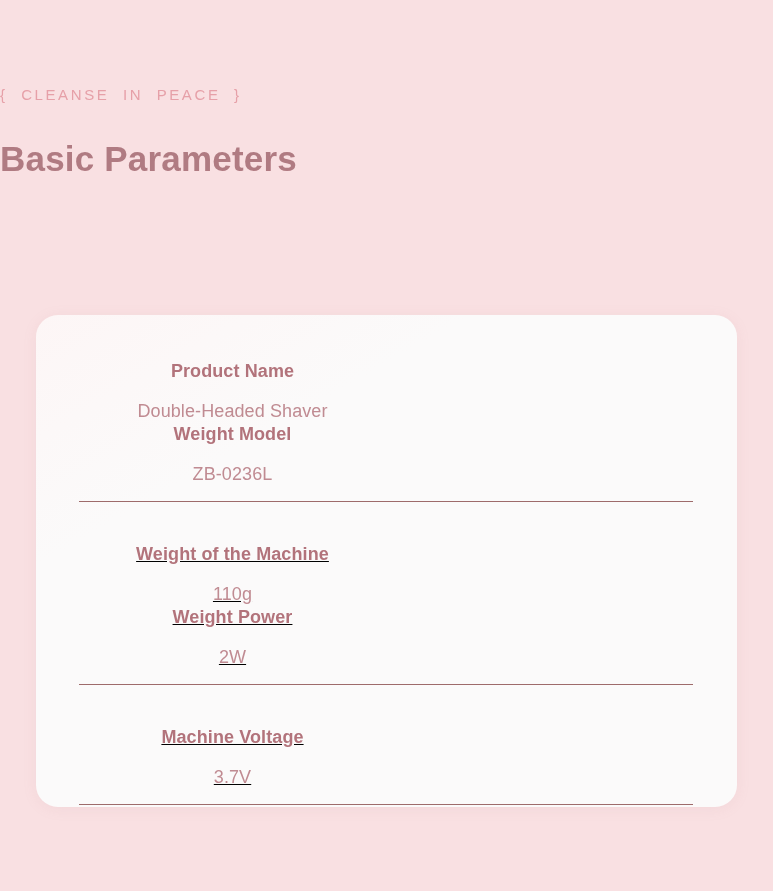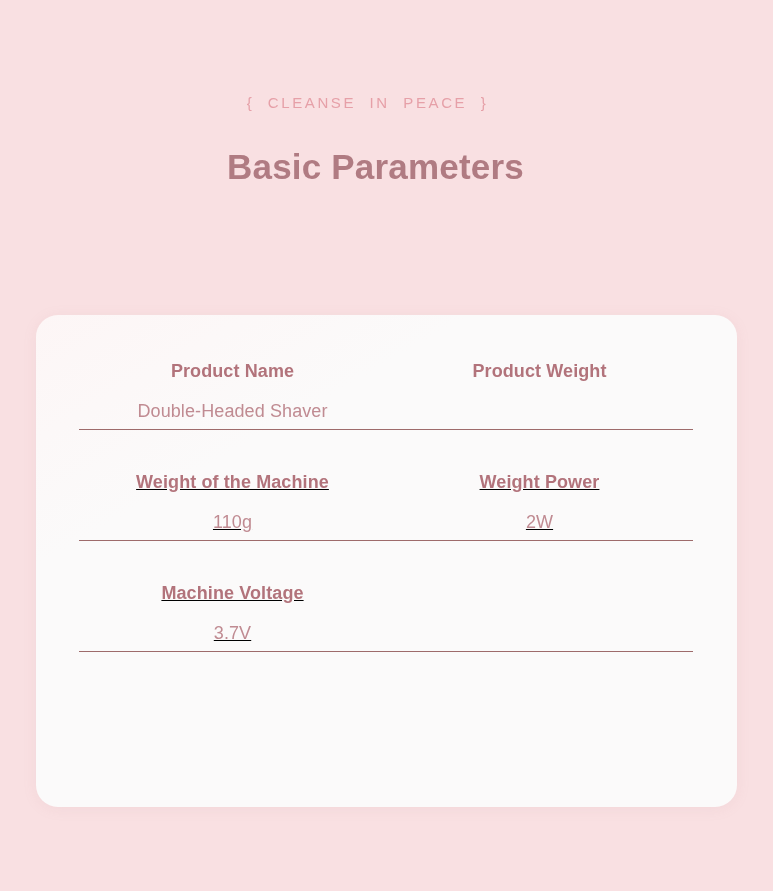--- a/index.html
+++ b/index.html
@@ -11,42 +11,40 @@
     height: 891px;
     background: #f9e0e2;
     font-family: "Liberation Sans", sans-serif;
     overflow: hidden;
     position: relative;
   }
 
   
   .header {
     position: absolute;
-    top: 8px;
+    top: 0;
     left: 0;
     width: 735px;
-    text-align: center;
   }
 
   .tagline {
     margin-top: 86px;
     font-size: 15px;
     font-weight: 400;
     letter-spacing: 2.6px;
     color: #e6a0a8;
     white-space: pre;
   }
 
   .page-title {
     margin-top: 36px;
     font-size: 35px;
     font-weight: bold;
     letter-spacing: 0.2px;
     color: #b07b82;
-    padding-left: 16px;
   }
 
   
   .param-card {
     position: absolute;
     left: 36px;
     top: 315px;
     width: 701px;
     height: 492px;
     border-radius: 22px;
@@ -60,21 +58,22 @@
     position: absolute;
     left: 43px;
     top: 45px;
     width: 615px;
   }
 
   .param-row {
     display: flex;
     width: 614px;
     border-bottom: 1px solid #9e6b6b;
-    padding-bottom: 6px;
+    padding-bottom: 15px;
+    flex-direction: column;
   }
 
   .param-row + .param-row {
     margin-top: 41px;
     text-decoration: underline;
   }
 
   .param-cell {
     width: 50%;
     text-align: center;
@@ -108,21 +107,22 @@
 
 <div class="param-card">
   <div class="card-inner">
 
     <div class="param-row">
       <div class="param-cell">
         <div class="param-label">Product Name</div>
         <div class="param-value">Double-Headed Shaver</div>
       </div>
       <div class="param-cell">
-        <div class="param-label">Product Weight</div>
+        <div class="param-label">Weight Model</div>
+        <div class="param-value">ZB-0236L</div>
       </div>
     </div>
 
     <div class="param-row">
       <div class="param-cell">
         <div class="param-label">Weight of the Machine</div>
         <div class="param-value">110g</div>
       </div>
       <div class="param-cell">
         <div class="param-label">Weight Power</div>

